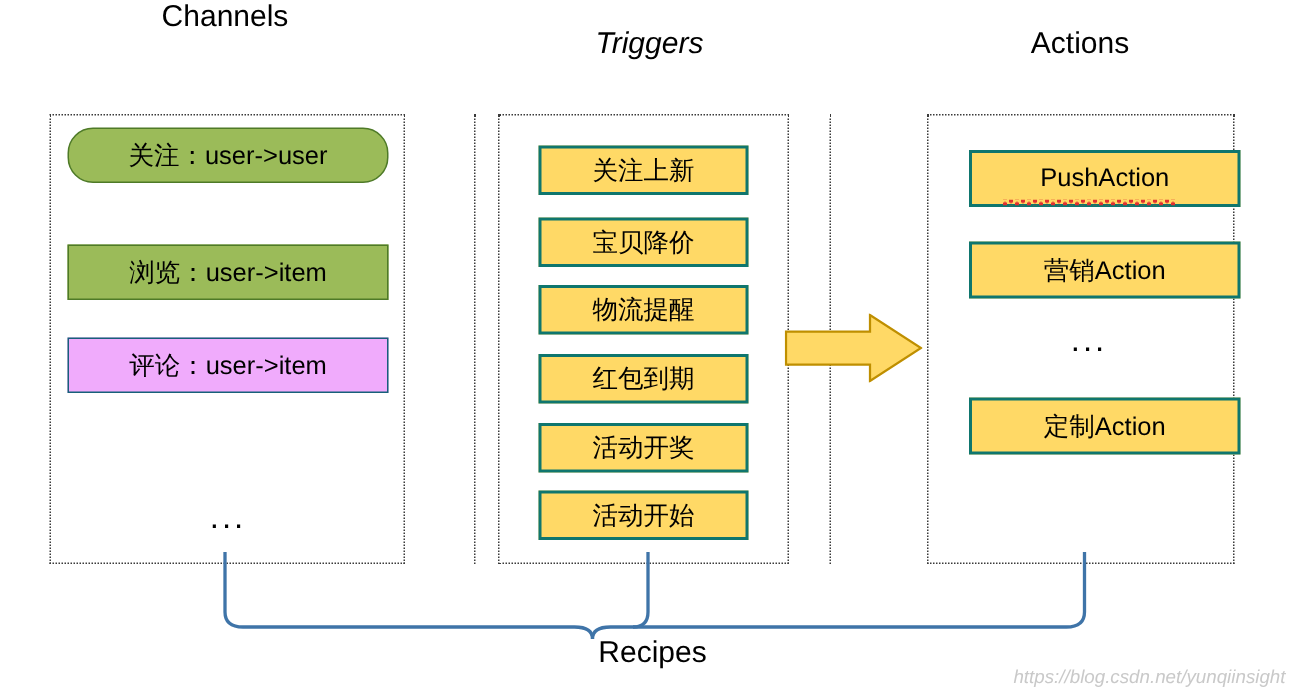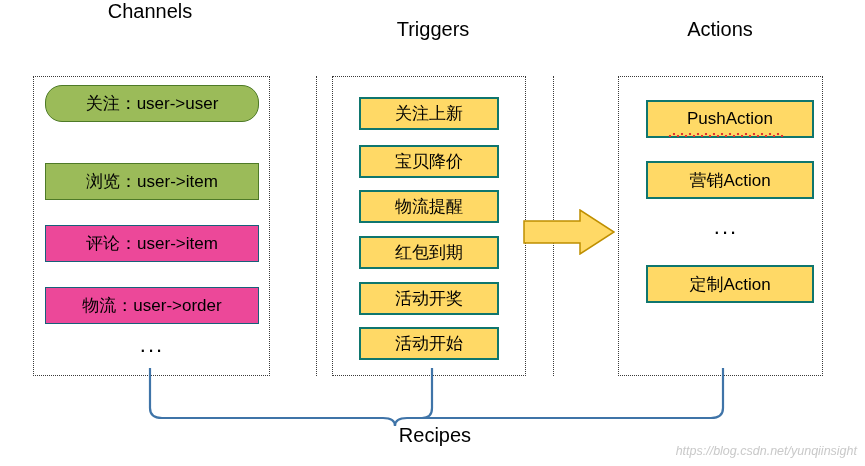--- a/index.html
+++ b/index.html
@@ -22,21 +22,21 @@
 
   
   .col-title {
     position: absolute;
     font-size: 20px;
     color: #000;
     text-align: center;
     white-space: nowrap;
   }
   #title-channels { left: 10px;  top: 0; width: 280px; }
-  #title-triggers { left: 318px; top: 18px; width: 230px; }
+  #title-triggers { left: 318px; top: 18px; width: 230px; font-style: italic; }
   #title-actions  { left: 605px; top: 18px; width: 230px; }
 
   
   .panel {
     position: absolute;
     border: 1px dotted #3a3a3a;
     background: #ffffff;
     box-sizing: border-box;
   }
   #panel-channels { left: 33px;  top: 76px; width: 237px; height: 300px; }
@@ -59,21 +59,21 @@
     box-sizing: border-box;
     display: flex;
     align-items: center;
     justify-content: center;
     font-size: 17px;
     color: #000;
     white-space: nowrap;
     text-align: center;
   }
   .box.green  { background: #9bbb59; border: 1px solid #4e7a27; }
-  .box.teal   { background: #ec4899; border: 1px solid #17607a; }
+  .box.teal   { background: #f0abfc; border: 1px solid #17607a; }
   .box.yellow { background: #ffd966; border: 2px solid #0f766e; }
 
   
   .chan-box { left: 45px; width: 214px; height: 37px; }
   #chan-0 { top: 85px; border-radius: 17px; }
   #chan-1 { top: 163px; }
   #chan-2 { top: 225px; }
   #chan-3 { top: 287px; }
 
   .ellipsis {
@@ -88,21 +88,21 @@
   
   .trig-box { left: 359px; width: 140px; height: 33px; }
   #trig-0 { top: 97px; }
   #trig-1 { top: 145px; }
   #trig-2 { top: 190px; }
   #trig-3 { top: 236px; }
   #trig-4 { top: 282px; }
   #trig-5 { top: 327px; }
 
   
-  .act-box { left: 646px; width: 168px; height: 38px; }
+  .act-box { left: 646px; width: 181px; height: 38px; }
   #act-0 { top: 100px; }
   #act-1 { top: 161px; }
   #act-2 { top: 265px; }
   #act-ellipsis { left: 646px; top: 214px; width: 160px; }
 
   
   .squiggle {
     position: absolute;
     left: 668px;
     top: 133px;
@@ -161,21 +161,20 @@
   <div class="panel" id="panel-channels"></div>
   <div class="panel" id="panel-triggers"></div>
   <div class="panel" id="panel-actions"></div>
 
   <div class="v-sep" id="sep-left"></div>
   <div class="v-sep" id="sep-right"></div>
 
   <div class="box green chan-box" id="chan-0">关注：user-&gt;user</div>
   <div class="box green chan-box" id="chan-1">浏览：user-&gt;item</div>
   <div class="box teal chan-box" id="chan-2">评论：user-&gt;item</div>
-  <div class="box teal chan-box" id="chan-3">物流：user-&gt;order</div>
   <div class="ellipsis" id="chan-ellipsis">...</div>
 
   <div class="box yellow trig-box" id="trig-0">关注上新</div>
   <div class="box yellow trig-box" id="trig-1">宝贝降价</div>
   <div class="box yellow trig-box" id="trig-2">物流提醒</div>
   <div class="box yellow trig-box" id="trig-3">红包到期</div>
   <div class="box yellow trig-box" id="trig-4">活动开奖</div>
   <div class="box yellow trig-box" id="trig-5">活动开始</div>
 
   <svg id="big-arrow" viewBox="0 0 92 46">

